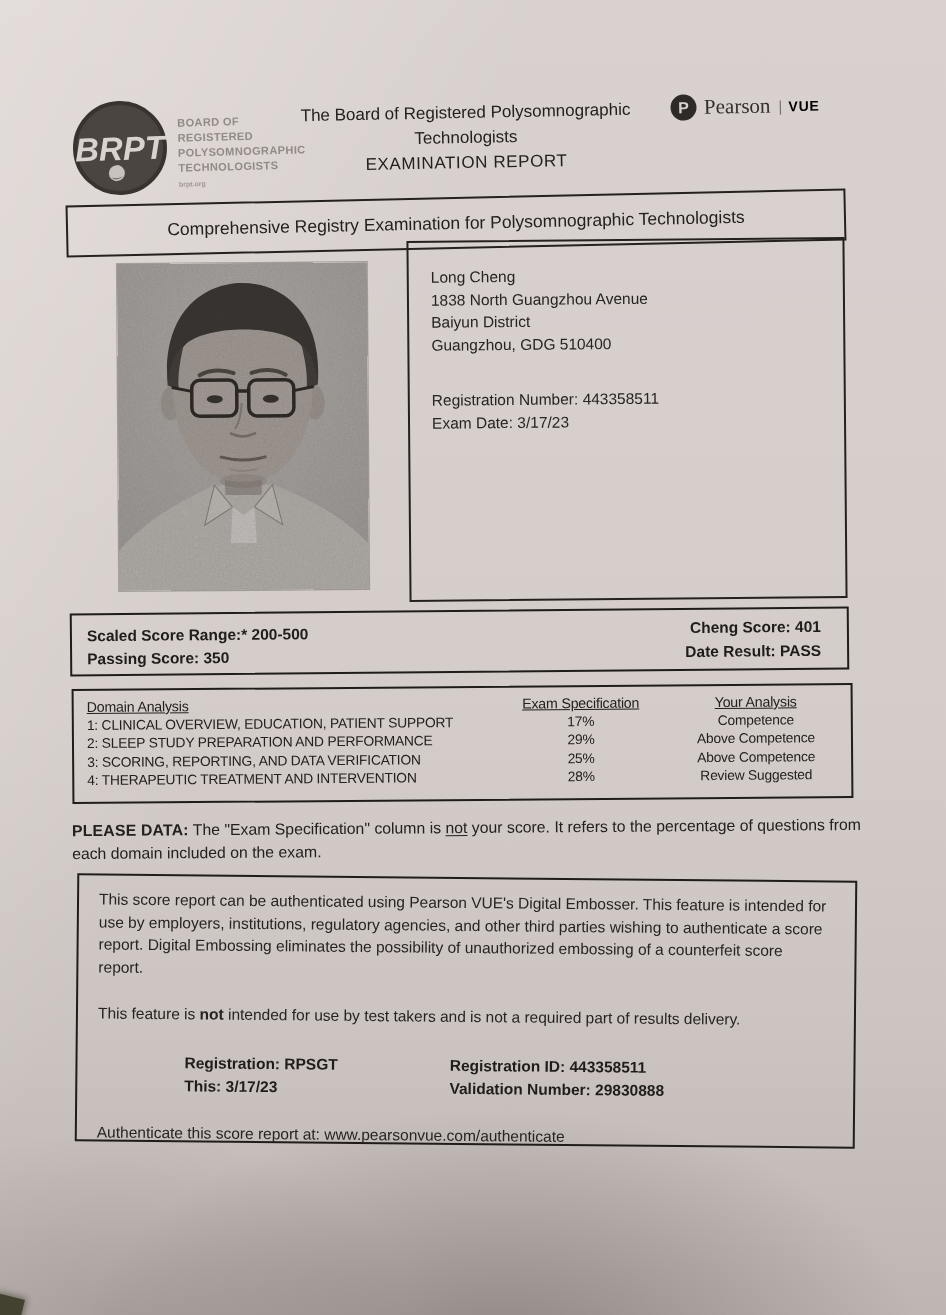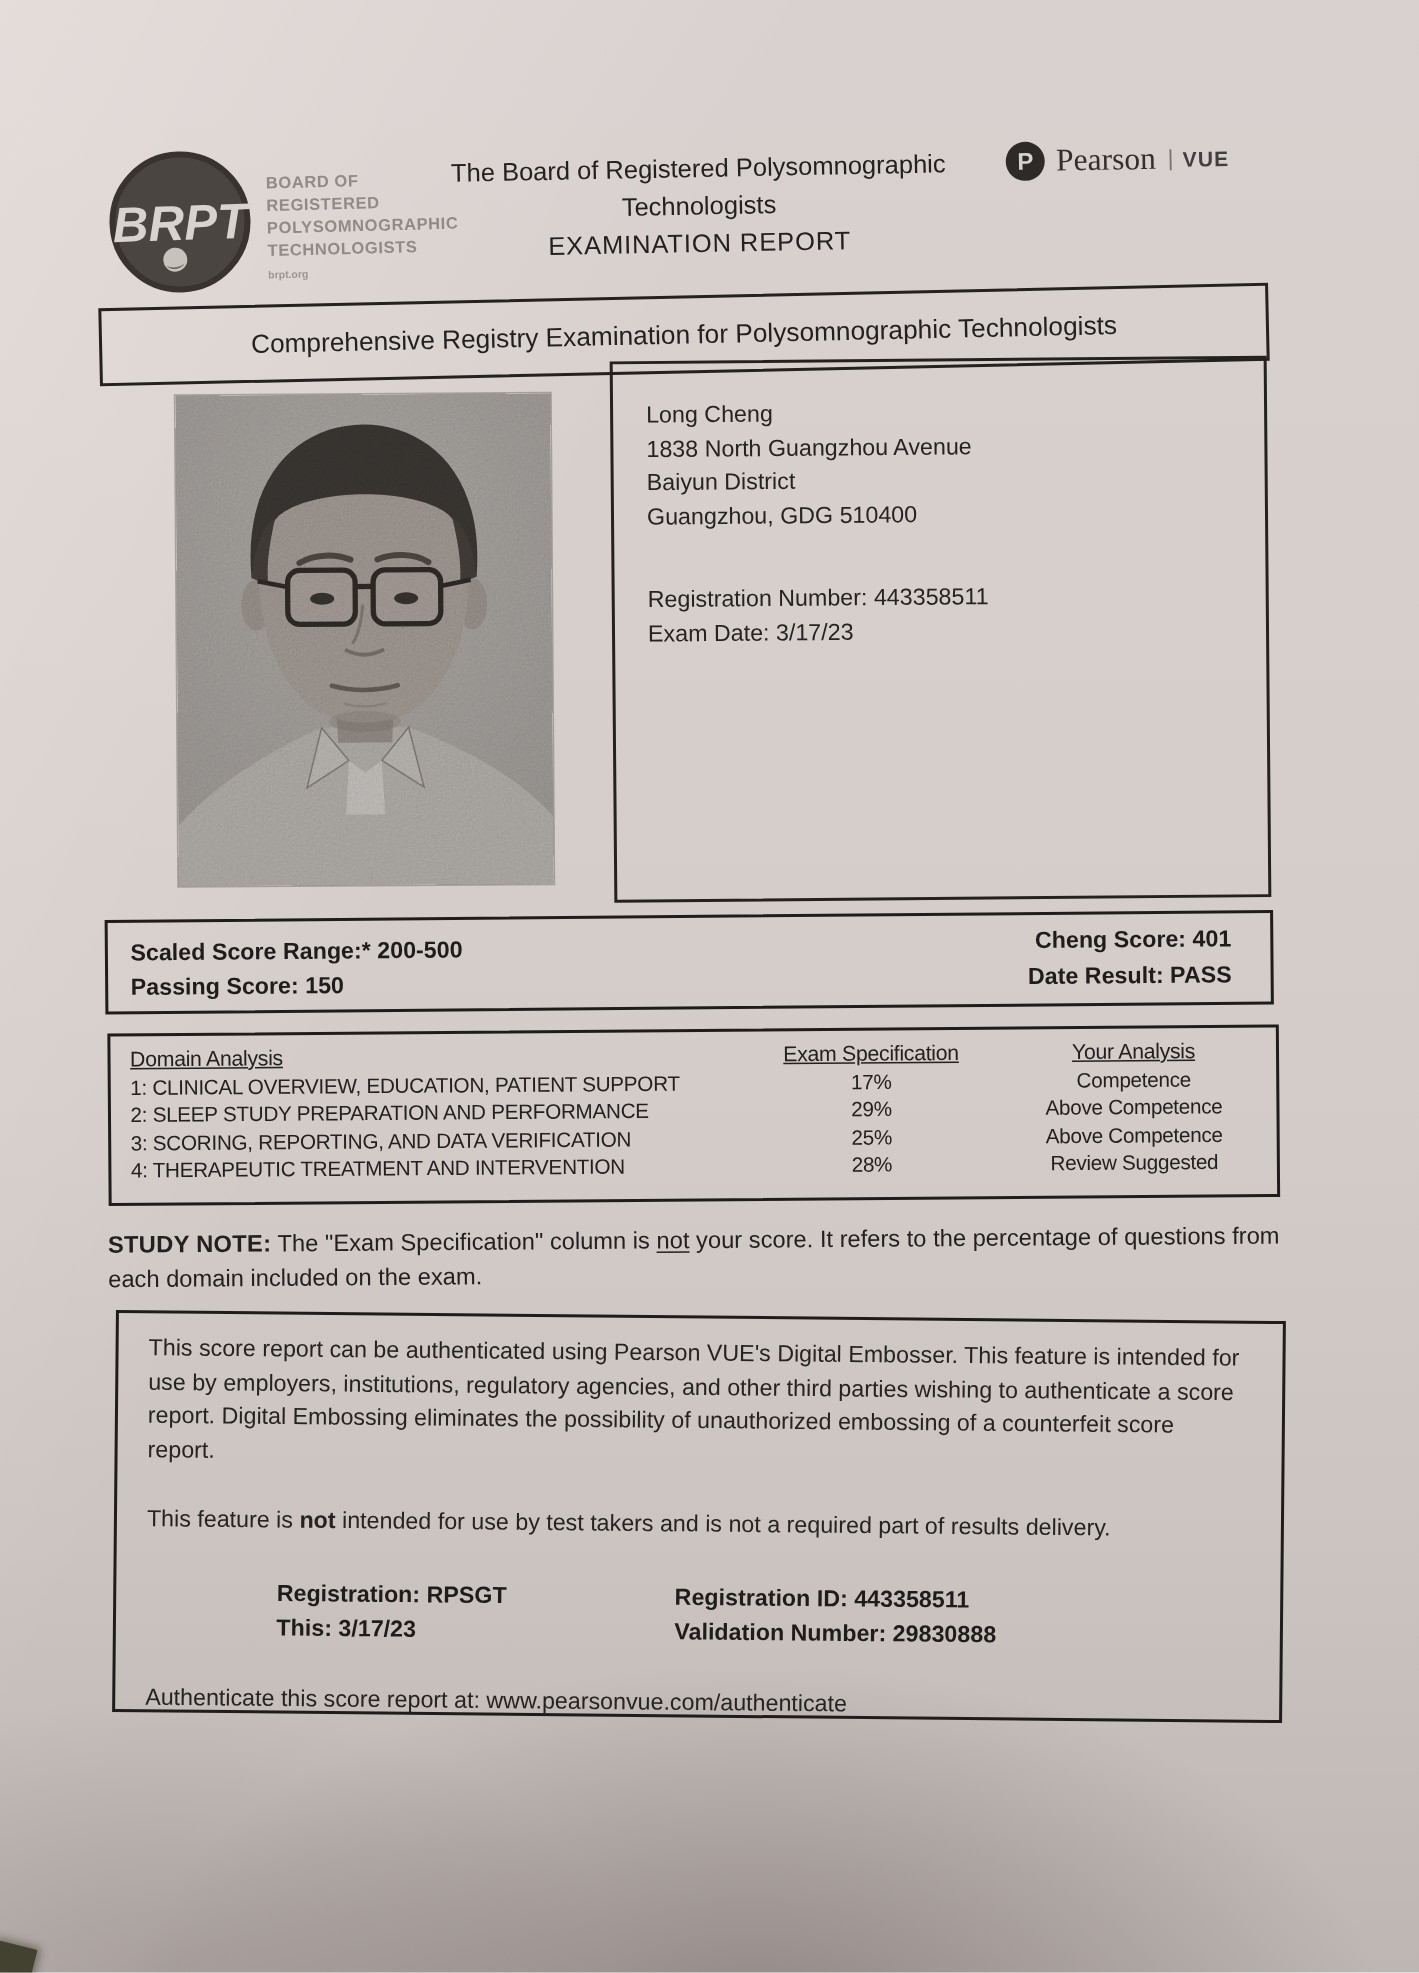--- a/index.html
+++ b/index.html
@@ -25,21 +25,21 @@
   }
   .hdr-stamp .site { font-size:7px; letter-spacing:0; color:#9a938e; }
   .hdr-title {
     left:248px; top:100px; width:436px; text-align:center;
     font-size:17px; line-height:25px; color:#232120; transform:rotate(-1.1deg);
   }
   .hdr-title .rpt { letter-spacing:.6px; }
   .pearson { left:670px; top:93px; display:flex; align-items:center; transform:rotate(-1deg); }
   .pearson .pword { font-family:"Liberation Serif", serif; font-size:21px; color:#332f2c; margin-left:7px; }
   .pearson .pdiv { font-size:15px; color:#7a746f; margin:0 6px 0 8px; font-weight:300; }
-  .pearson .pvue { font-size:14px; font-weight:bold; letter-spacing:.8px; color:#404040; }
+  .pearson .pvue { font-size:14px; font-weight:bold; letter-spacing:.8px; color:#000000; }
 
   
   .banner {
     left:66px; top:197px; width:780px; height:52px;
     border:2px solid #24211f; transform:rotate(-1.25deg);
     display:flex; align-items:center; justify-content:center;
     font-size:17.5px; color:#232120; background:rgba(255,255,255,0.04);
   }
 
   
@@ -214,21 +214,21 @@
   </div>
 
   <div class="abs scorebox">
     <div class="left">
       <div>
         <span>Scaled Score Range:*</span>
         <span>200-500</span>
       </div>
       <div>
         <span>Passing Score:</span>
-        <span>150</span>
+        <span>350</span>
       </div>
     </div>
     <div class="right">
       <div>
         <span>Cheng Score:</span>
         <span>401</span>
       </div>
       <div>
         <span>Date Result:</span>
         <span>PASS</span>
@@ -258,21 +258,21 @@
       <div class="c3">Above Competence</div>
     </div>
     <div class="drow">
       <div class="c1">4: THERAPEUTIC TREATMENT AND INTERVENTION</div>
       <div class="c2">28%</div>
       <div class="c3">Review Suggested</div>
     </div>
   </div>
 
   <div class="abs note">
-    <b>STUDY NOTE:</b>
+    <b>PLEASE DATA:</b>
     <span>The "Exam Specification" column is</span>
     <u>not</u>
     <span>your score. It refers to the percentage of questions from each domain included on the exam.</span>
   </div>
 
   <div class="abs authbox">
     <div class="p1">This score report can be authenticated using Pearson VUE's Digital Embosser. This feature is intended for use by employers, institutions, regulatory agencies, and other third parties wishing to authenticate a score report.  Digital Embossing eliminates the possibility of unauthorized embossing of a counterfeit score report.</div>
     <div class="p2">
       <span>This feature is</span>
       <b>not</b>

